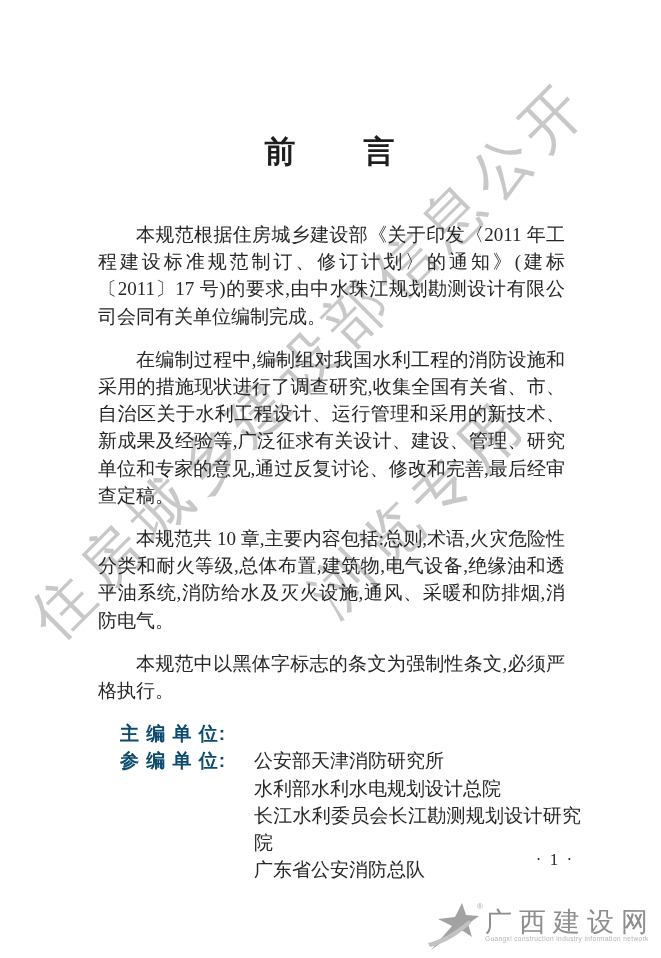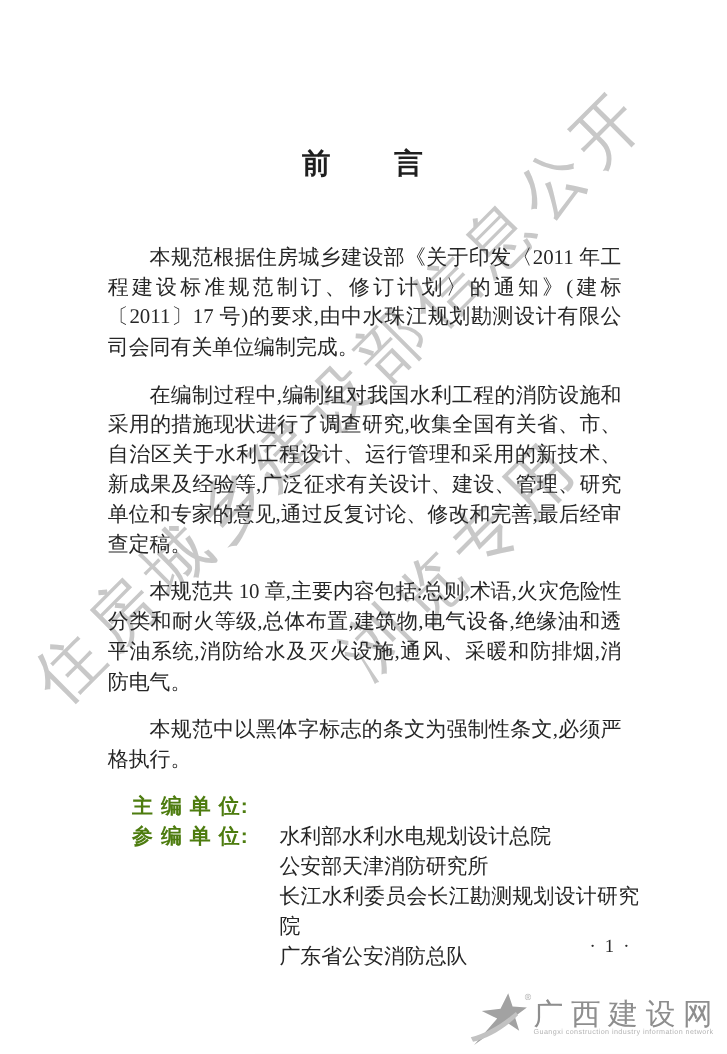--- a/index.html
+++ b/index.html
@@ -33,21 +33,21 @@
 
   
   .content-layer { position:absolute; inset:0; z-index:2; }
 
   .preface-title {
     position:absolute;
     top:131px; left:0; right:0;
     text-align:center;
     font-family:"Liberation Sans","DejaVu Sans",sans-serif;
     font-weight:bold;
-    font-size:26px;
+    font-size:31px;
     color:#1e1e1e;
     letter-spacing:2px;
     white-space:pre;
   }
 
   .body-text {
     position:absolute;
     top:205px; left:82px; width:499px;
     font-size:19px;
     line-height:27.2px;
@@ -59,21 +59,21 @@
     margin:16px;
     text-indent:2em;
   }
 
   .unit-row { display:flex; padding-left:38px; }
   .unit-label {
     flex:0 0 auto;
     width:134px;
     font-family:"Liberation Sans","DejaVu Sans",sans-serif;
     font-weight:bold;
-    color:#4d7c0f;
+    color:#0c4a6e;
     white-space:pre;
     letter-spacing:1px;
   }
   .unit-values { flex:1 1 auto; }
   .unit-values div { margin:0; }
 
   .page-number {
     position:absolute;
     top:850px; left:510px; width:90px;
     font-size:17px;
@@ -133,22 +133,22 @@
       <p>本规范共 10 章,主要内容包括:总则,术语,火灾危险性分类和耐火等级,总体布置,建筑物,电气设备,绝缘油和透平油系统,消防给水及灭火设施,通风、采暖和防排烟,消防电气。</p>
       <p>本规范中以黑体字标志的条文为强制性条文,必须严格执行。</p>
 
       <div class="unit-row">
         <span class="unit-label">主 编 单 位:</span>
       </div>
 
       <div class="unit-row">
         <span class="unit-label">参 编 单 位:</span>
         <span class="unit-values">
+          <div>公安部天津消防研究所</div>
           <div>水利部水利水电规划设计总院</div>
-          <div>公安部天津消防研究所</div>
           <div>长江水利委员会长江勘测规划设计研究院</div>
           <div>广东省公安消防总队</div>
         </span>
       </div>
     </div>
 
     <div class="page-number">· 1 ·</div>
   </div>
 
   <div class="site-logo">

